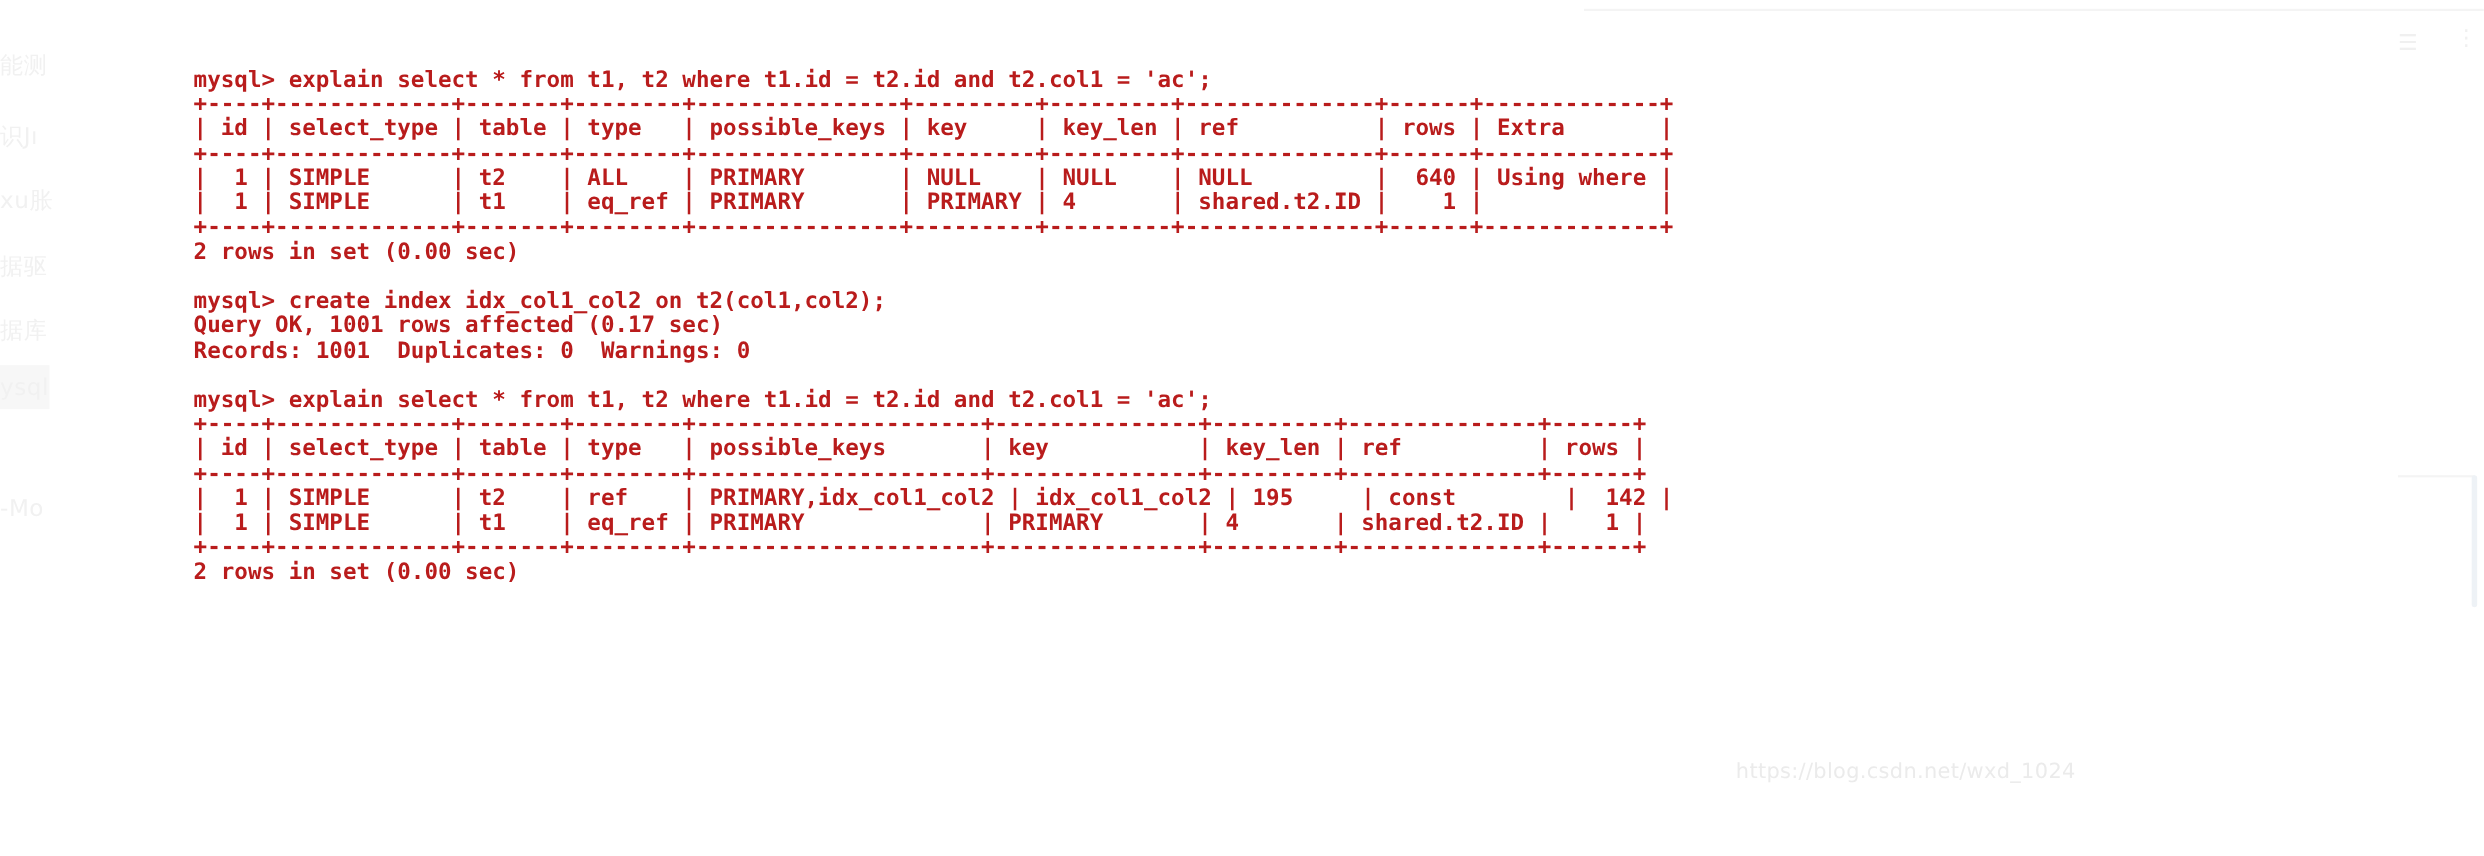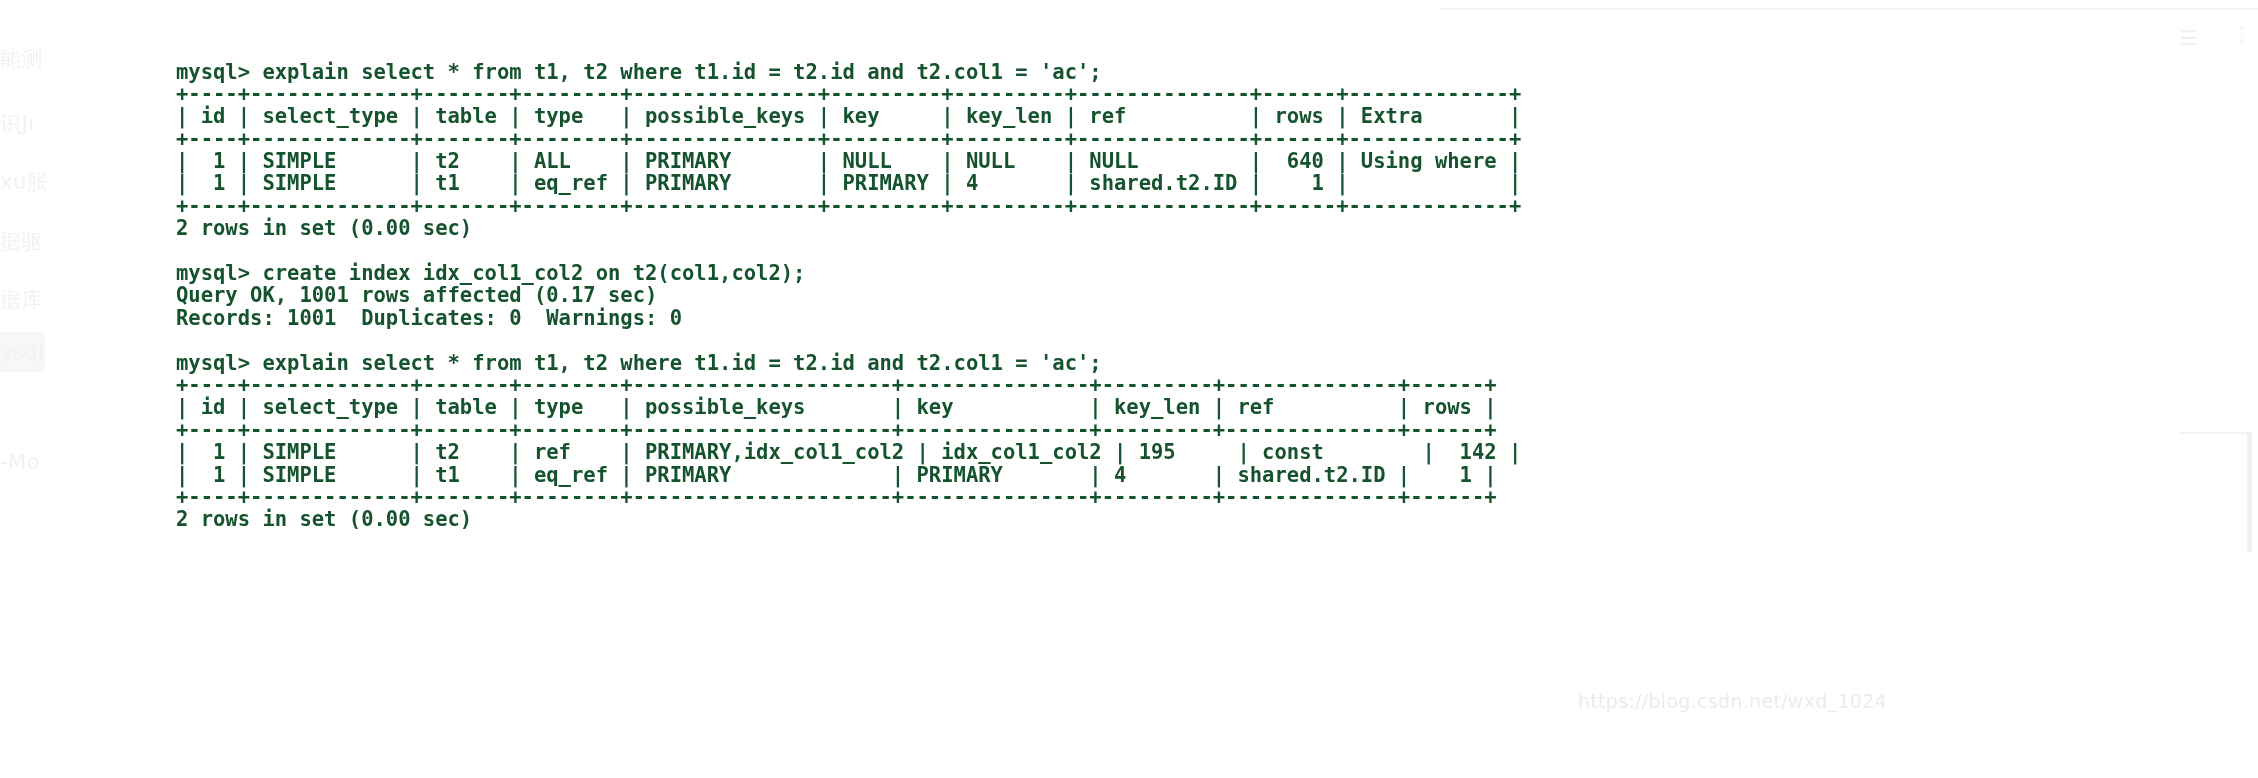--- a/index.html
+++ b/index.html
@@ -56,21 +56,21 @@
   }
 
   
   #terminal {
     position: absolute;
     left: 176px;
     top: 40px;
     font-family: "DejaVu Sans Mono", "Liberation Mono", monospace;
     font-size: 20.5px;
     line-height: 22.4px;
-    color: #14532d;
+    color: #b91c1c;
     white-space: pre;
     font-weight: 700;
     letter-spacing: 0px;
     -webkit-font-smoothing: none;
   }
   #terminal .line {
     white-space: pre;
     display: block;
     height: 22.4px;
   }

